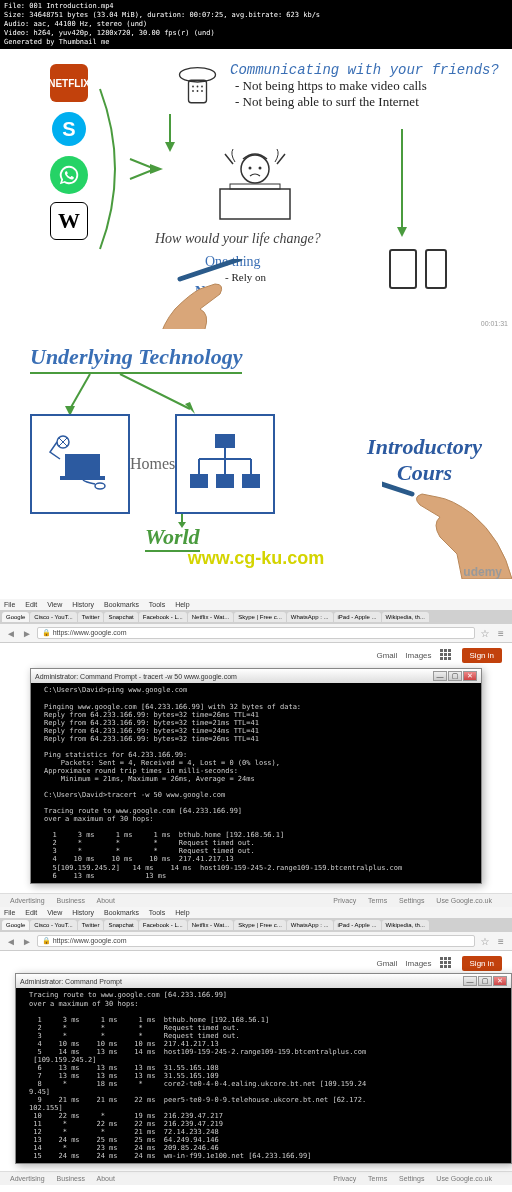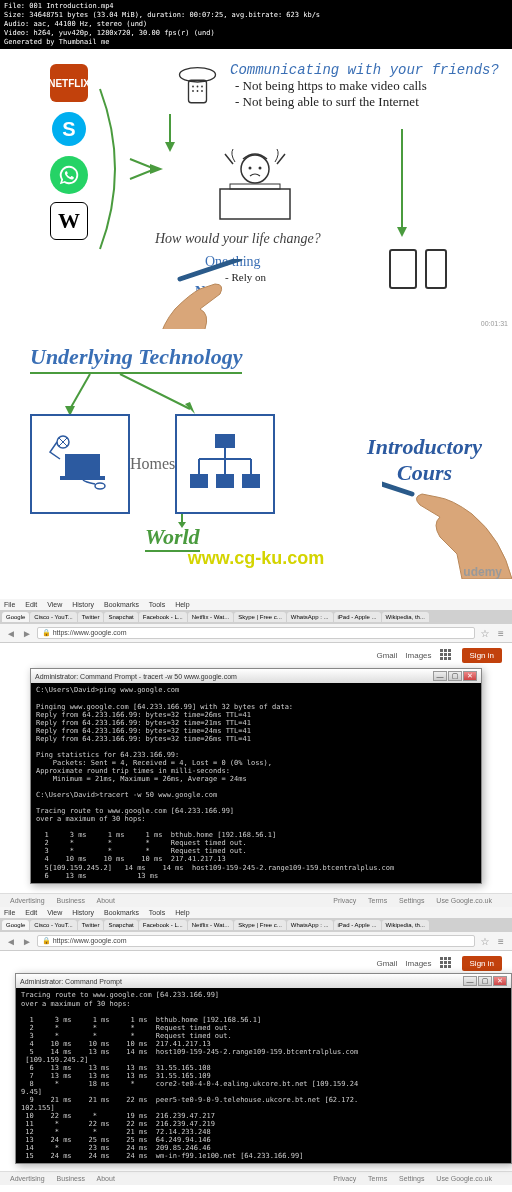--- a/index.html
+++ b/index.html
@@ -73,21 +73,21 @@
   .google-topright { position: absolute; right: 10px; top: 5px; display: flex; align-items: center; gap: 8px; font-size: 8px; color: #555; }
   .signin-btn { background: #c2410c; color: #fff; padding: 3px 8px; border-radius: 2px; font-size: 8px; }
   .apps-grid { width: 14px; height: 14px; display: grid; grid-template-columns: repeat(3,3px); grid-template-rows: repeat(3,3px); gap: 1px; }
   .apps-grid div { background: #666; }
   
   .cmd-window { position: absolute; left: 30px; top: 25px; right: 30px; background: #000; border: 1px solid #888; box-shadow: 2px 2px 8px rgba(0,0,0,0.3); }
   .cmd-title { background: linear-gradient(#fff, #ddd); font-size: 7px; padding: 2px 4px; display: flex; justify-content: space-between; align-items: center; color: #333; }
   .cmd-btns { display: flex; gap: 1px; }
   .cmd-btn { width: 14px; height: 10px; font-size: 7px; display: flex; align-items: center; justify-content: center; background: linear-gradient(#eee,#ccc); border: 1px solid #999; }
   .cmd-btn.close { background: linear-gradient(#e88,#c44); color: #fff; }
-  .cmd-body { padding: 3px 5px; font-family: 'Consolas', monospace; font-size: 7px; color: #ccc; line-height: 1.15; white-space: pre; overflow: hidden; min-height: 140px; }
+  .cmd-body { padding: 3px 13px; font-family: 'Consolas', monospace; font-size: 7px; color: #ccc; line-height: 1.15; white-space: pre; overflow: hidden; min-height: 140px; }
   
   .google-footer { background: #f2f2f2; border-top: 1px solid #ddd; padding: 3px 10px; display: flex; justify-content: space-between; font-size: 7px; color: #777; }
   .google-footer span { margin-right: 10px; }
   
   .green-arrow { stroke: #4a9b3e; stroke-width: 2; fill: none; }
   .green-arrowhead { fill: #4a9b3e; }
 </style>
 </head>
 <body>
 

